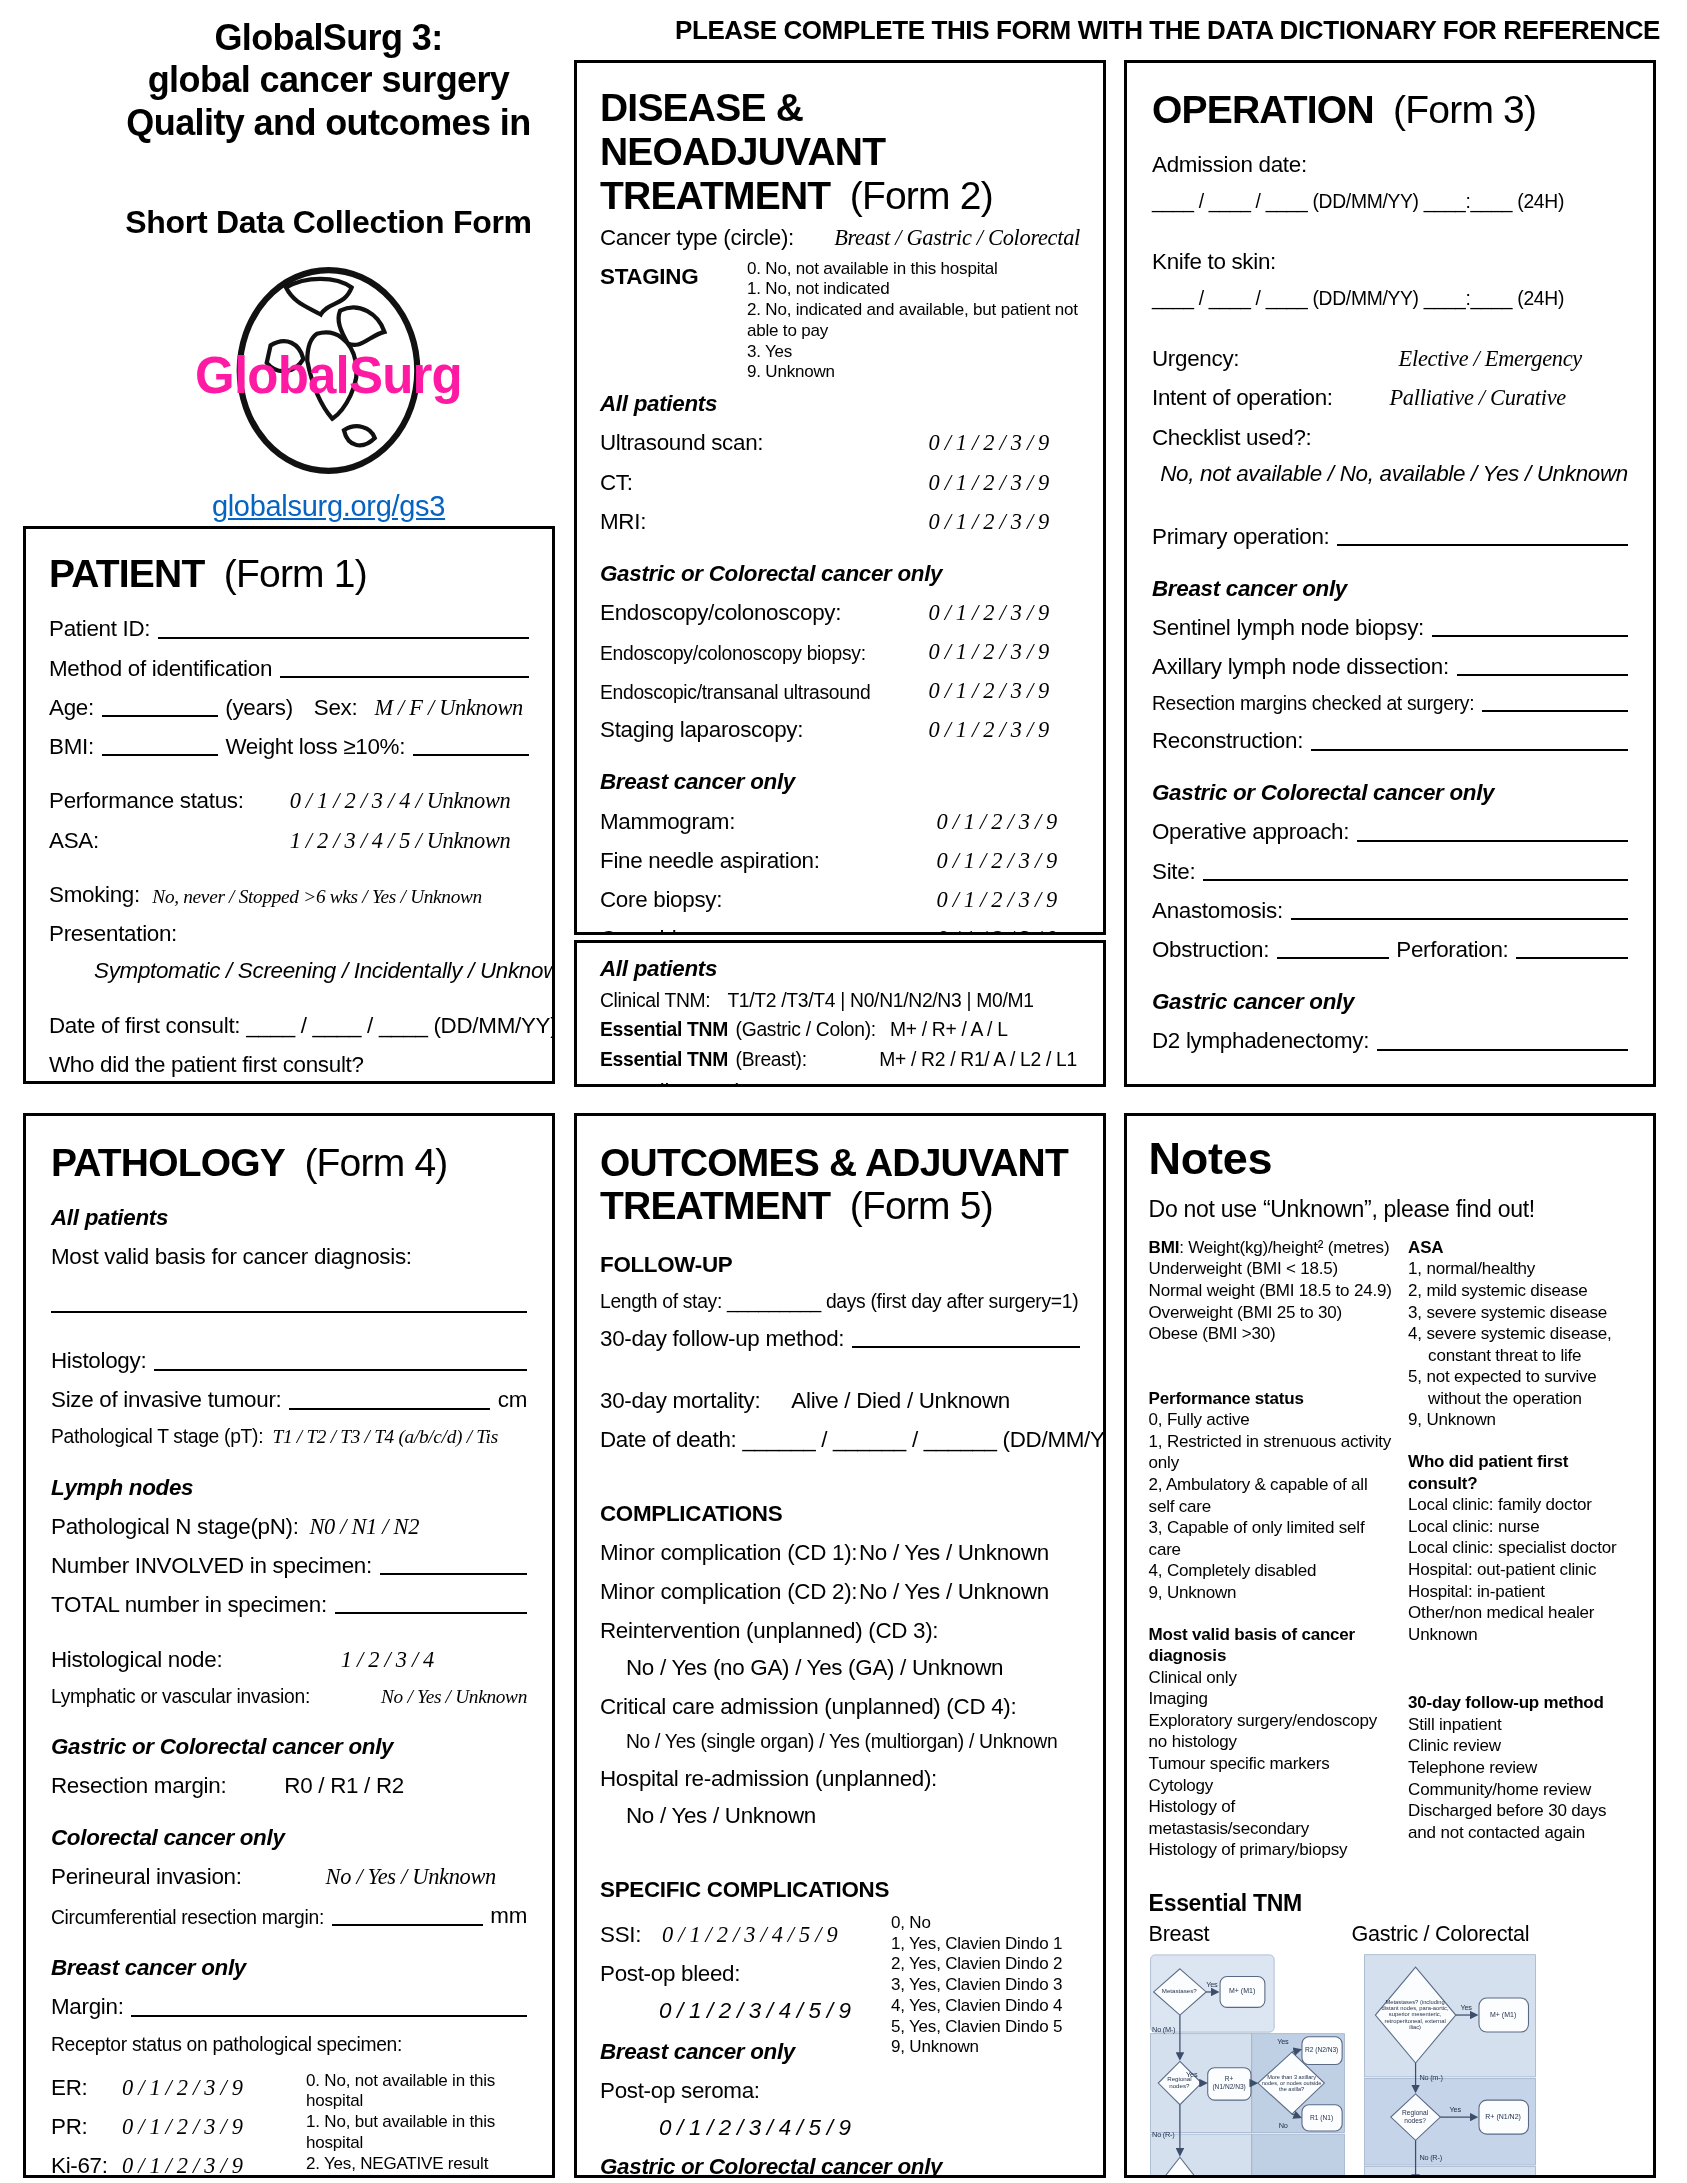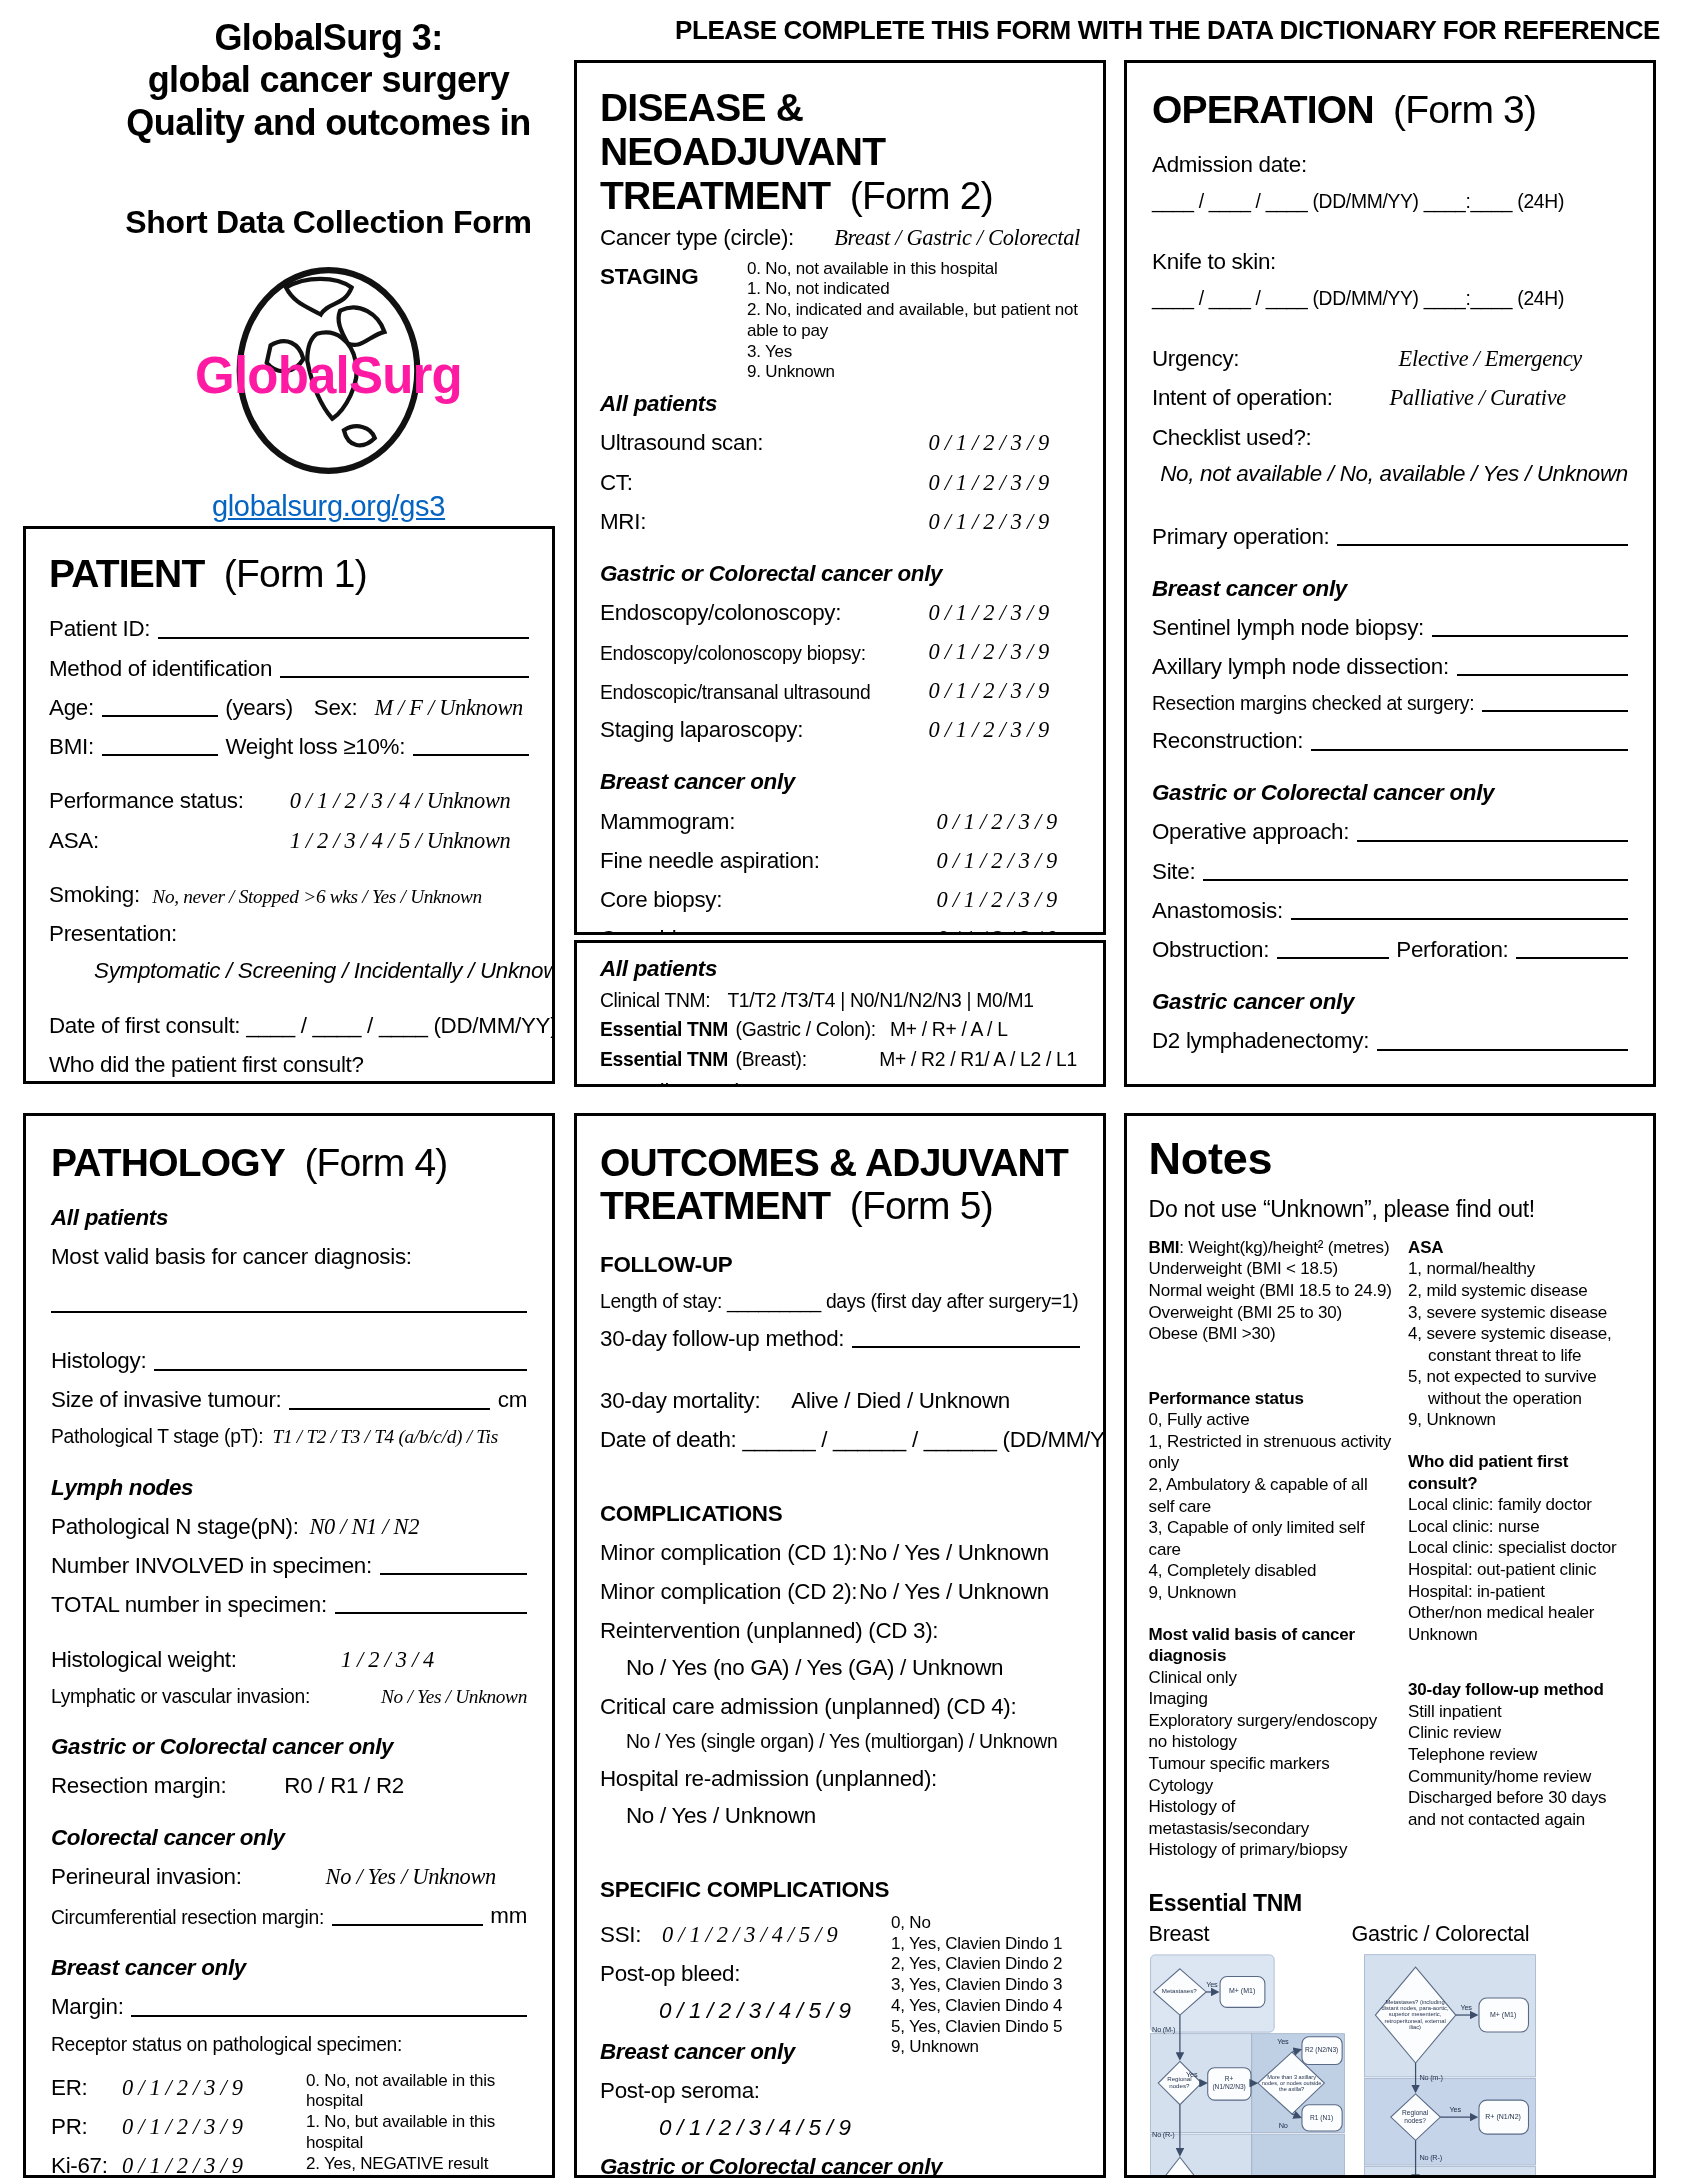--- a/index.html
+++ b/index.html
@@ -344,21 +344,21 @@
   <div class="r">
     <span class="lbl">Number INVOLVED in specimen:</span>
     <span class="fill last"></span>
   </div>
   <div class="r">
     <span class="lbl">TOTAL number in specimen:</span>
     <span class="fill last"></span>
   </div>
   <div class="gap20"></div>
   <div class="r j">
-    <span class="lbl">Histological weight:</span>
+    <span class="lbl">Histological node:</span>
     <span class="opts" style="margin-right:93px">1  /  2  /  3  /  4</span>
   </div>
   <div class="r j">
     <span class="lbl small">Lymphatic or vascular invasion:</span>
     <span class="opts small">No  /  Yes  /  Unknown</span>
   </div>
   <div class="sub">Gastric or Colorectal cancer only</div>
   <div class="r">
     <span class="lbl">Resection margin:</span>
     <span class="lbl" style="margin-left:58px">R0  /  R1  /  R2</span>
@@ -530,21 +530,21 @@
       <div class="nb">
         <div class="nh">Who did patient first consult?</div>
         <div>Local clinic: family doctor</div>
         <div>Local clinic: nurse</div>
         <div>Local clinic: specialist doctor</div>
         <div>Hospital: out-patient clinic</div>
         <div>Hospital: in-patient</div>
         <div>Other/non medical healer</div>
         <div>Unknown</div>
       </div>
-      <div class="nb" style="margin-top:34px">
+      <div class="nb" style="margin-top:47px">
         <div class="nh">30-day follow-up method</div>
         <div>Still inpatient</div>
         <div>Clinic review</div>
         <div>Telephone review</div>
         <div>Community/home review</div>
         <div>Discharged before 30 days</div>
         <div>and not contacted again</div>
       </div>
     </div>
   </div>

